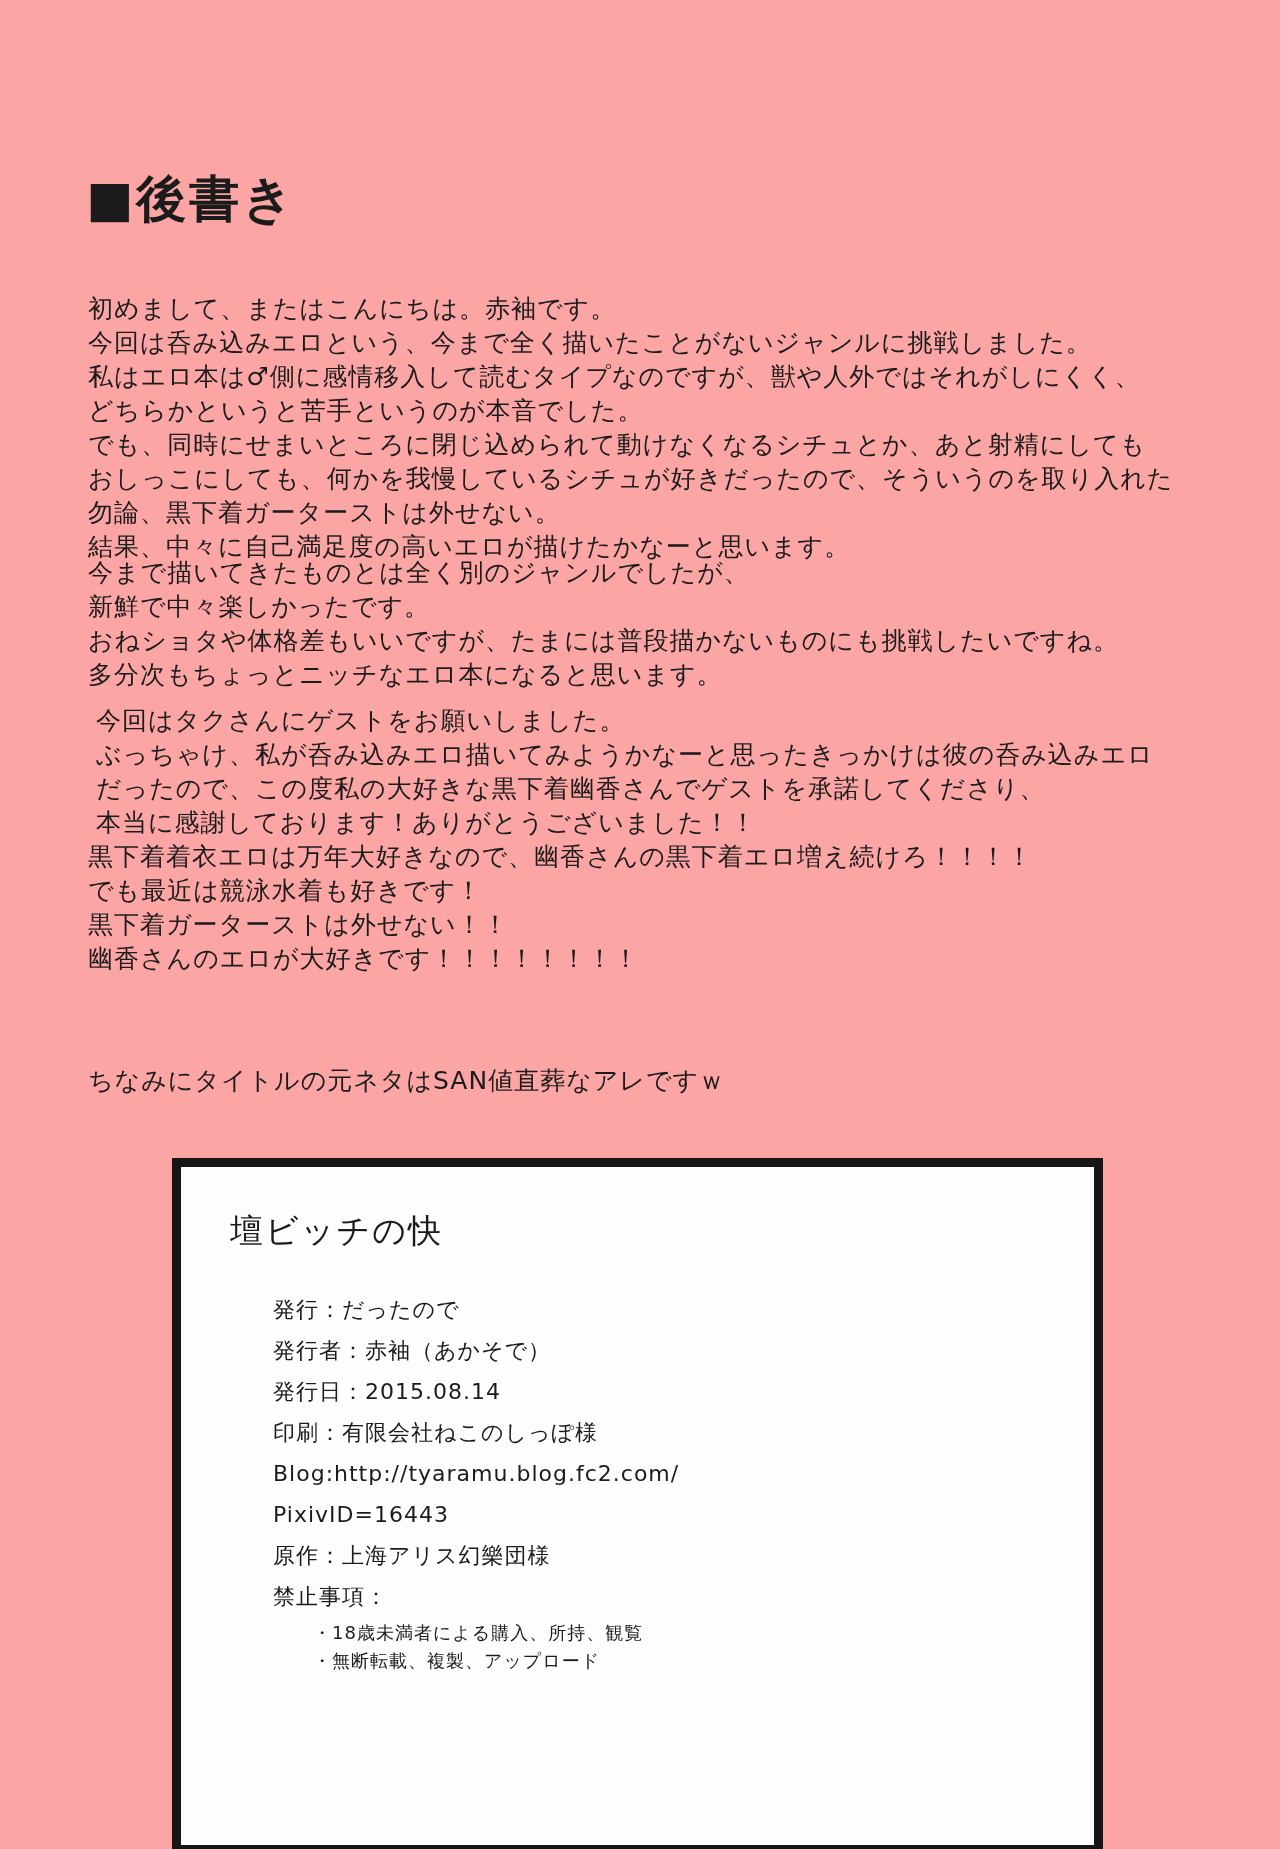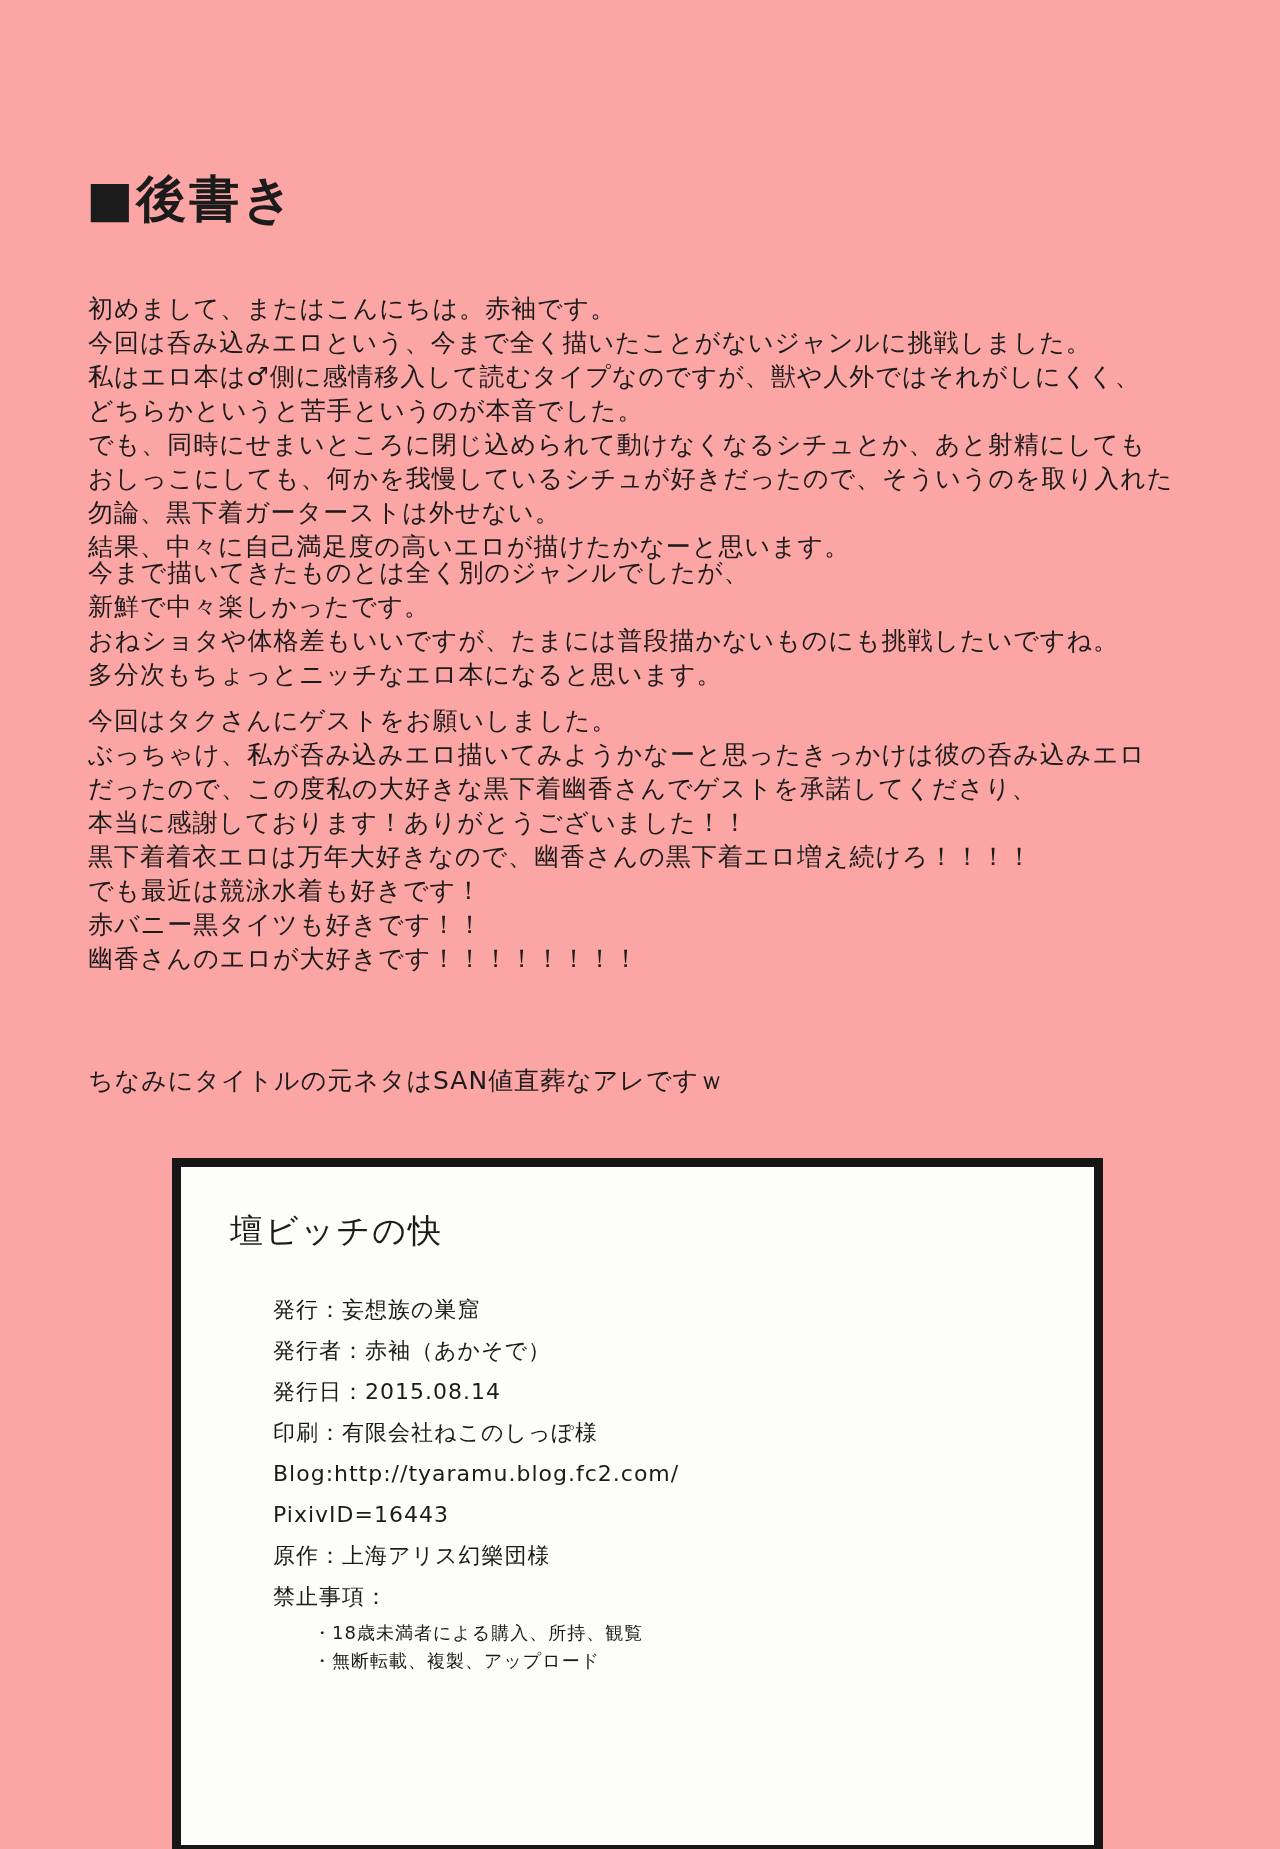--- a/index.html
+++ b/index.html
@@ -18,21 +18,21 @@
     font-size:50px; font-weight:700; letter-spacing:3px;
     margin:0; white-space:nowrap;
   }
   .para {
     position:absolute; left:88px;
     font-size:25px; line-height:34px; letter-spacing:1px;
     white-space:nowrap;
   }
   .p1 { top:292px; }
   .p2 { top:556px; }
-  .p3 { top:704px; }
+  .p3 { top:704px;margin-left:8px; }
   .p4 { top:840px; }
   .note {
     position:absolute; left:88px; top:1064px;
     font-size:25px; letter-spacing:1px; white-space:nowrap;
   }
   .colophon {
     position:absolute; left:172px; top:1158px;
     width:931px; height:696px;
     border:9px solid #161616; box-sizing:border-box;
     background:#fdfdfb;
@@ -84,31 +84,31 @@
   <div class="para p3">
     <div class="line">今回はタクさんにゲストをお願いしました。</div>
     <div class="line">ぶっちゃけ、私が呑み込みエロ描いてみようかなーと思ったきっかけは彼の呑み込みエロ</div>
     <div class="line">だったので、この度私の大好きな黒下着幽香さんでゲストを承諾してくださり、</div>
     <div class="line">本当に感謝しております！ありがとうございました！！</div>
   </div>
 
   <div class="para p4">
     <div class="line">黒下着着衣エロは万年大好きなので、幽香さんの黒下着エロ増え続けろ！！！！</div>
     <div class="line">でも最近は競泳水着も好きです！</div>
-    <div class="line">赤バニー黒タイツも好きです！！</div>
+    <div class="line">黒下着ガーターストは外せない！！</div>
     <div class="line">幽香さんのエロが大好きです！！！！！！！！</div>
   </div>
 
   <div class="note">ちなみにタイトルの元ネタはSAN値直葬なアレですｗ</div>
 
   <div class="colophon">
     <div class="colophon-title">壇ビッチの快</div>
 
     <div class="c-lines">
-      <div class="c-line">発行：妄想族の巣窟</div>
+      <div class="c-line">発行：だったので</div>
       <div class="c-line">発行者：赤袖（あかそで）</div>
       <div class="c-line">発行日：2015.08.14</div>
       <div class="c-line">印刷：有限会社ねこのしっぽ様</div>
       <div class="c-line">Blog:http://tyaramu.blog.fc2.com/</div>
       <div class="c-line">PixivID=16443</div>
       <div class="c-line">原作：上海アリス幻樂団様</div>
       <div class="c-line">禁止事項：</div>
     </div>
 
     <div class="p-lines">

